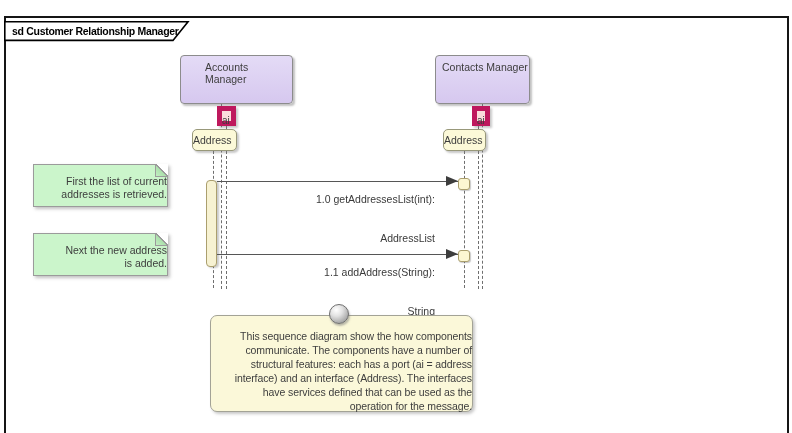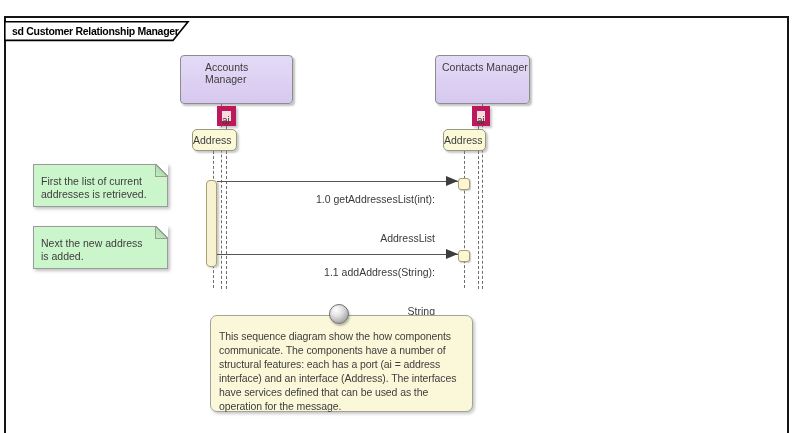--- a/index.html
+++ b/index.html
@@ -41,21 +41,21 @@
   .endpoint{
     width:12px;height:12px;background:#fcf7d2;border:1px solid #ab9f6e;border-radius:3px;
     box-shadow:1px 1px 1px rgba(120,120,120,0.4);box-sizing:border-box;
   }
   
   .note-green{
     background:#cbf5cb;border:1px solid #9b9b9b;
     box-shadow:2px 2px 3px rgba(120,120,120,0.45);
     font-size:10.5px;line-height:13px;box-sizing:border-box;
   }
-  .note-text{padding:10px 0 0 7px;white-space:pre;}
+  .note-text{padding:10px 0 0 7px;white-space:pre;text-align:right;}
   .fold{
     top:-1px;right:-1px;width:13px;height:13px;
     background:linear-gradient(to bottom left,#ffffff 0%,#ffffff 47%,#9b9b9b 47%,#9b9b9b 55%,#aadfaa 55%,#c2eec2 100%);
     border-left:1px solid #9b9b9b;border-bottom:1px solid #9b9b9b;box-sizing:border-box;
   }
   .note-desc{
     background:#fbf8d9;border:1px solid #a3a396;border-radius:7px;
     box-shadow:2px 2px 3px rgba(120,120,120,0.4);
     font-size:10.5px;line-height:14px;box-sizing:border-box;
   }
@@ -123,21 +123,21 @@
   </div>
   <div class="abs interface" style="left:443px;top:117px;width:43px;height:22px;">
     <span>Address</span>
   </div>
 
   <div class="abs note-green" style="left:33px;top:152px;width:135px;height:43px;">
     <div class="abs fold"></div>
     <div class="note-text">First the list of current
 addresses is retrieved.</div>
   </div>
-  <div class="abs note-green" style="left:33px;top:214px;width:135px;height:43px;">
+  <div class="abs note-green" style="left:33px;top:221px;width:135px;height:43px;">
     <div class="abs fold"></div>
     <div class="note-text">Next the new address
 is added.</div>
   </div>
 
   <div class="abs note-desc" style="left:210px;top:303px;width:263px;height:97px;">
     <div class="note-text">This sequence diagram show the how components
 communicate. The components have a number of
 structural features: each has a port (ai = address
 interface) and an interface (Address). The interfaces

